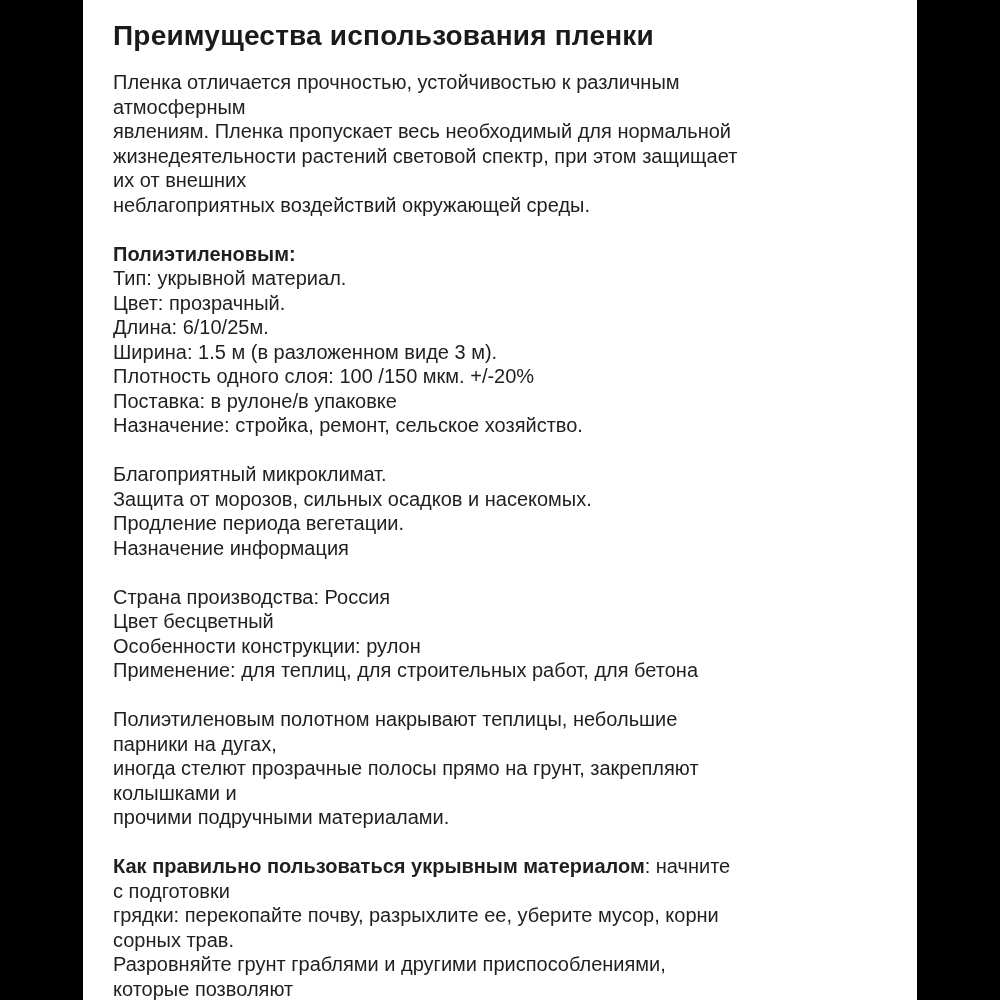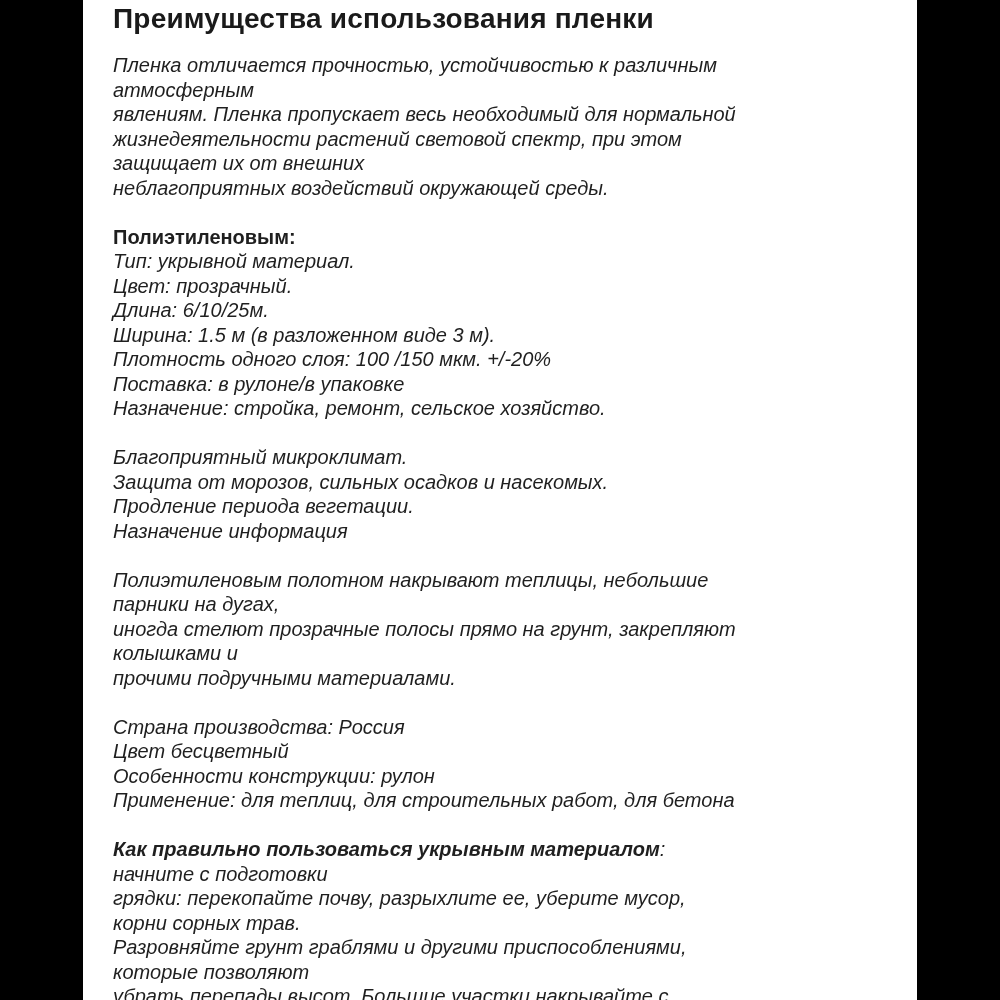--- a/index.html
+++ b/index.html
@@ -24,38 +24,37 @@
   }
   .side-bar.left  { left: 0; }
   .side-bar.right { right: 0; }
   .content {
     position: absolute;
     top: 0;
     bottom: 0;
     left: 83px;
     width: 680px;
     box-sizing: border-box;
-    padding: 2px 22px 0 30px;
+    padding: 19px 22px 0 30px;
     background: #ffffff;
     color: #1f1f1f;
     font-size: 20px;
     line-height: 24.5px;
   }
   .doc-title {
     margin: 0 0 17px 0;
     font-size: 28px;
     line-height: 34px;
     font-weight: bold;
     color: #1a1a1a;
     letter-spacing: 0.2px;
   }
   .para {
     margin: 0 0 24.5px 0;
     white-space: pre-line;
-    font-style: italic;
   }
   .block {
     margin: 0 0 24.5px 0;
   }
   .block .hd {
     font-weight: bold;
   }
   .block .para {
     margin: 0;
   }
@@ -90,28 +89,28 @@
 Назначение: стройка, ремонт, сельское хозяйство.</div>
     </div>
 
     <div class="block">
       <div class="para">Благоприятный микроклимат.
 Защита от морозов, сильных осадков и насекомых.
 Продление периода вегетации.
 Назначение информация</div>
     </div>
 
-    <p class="para">Полиэтиленовым полотном накрывают теплицы, небольшие парники на дугах,
-иногда стелют прозрачные полосы прямо на грунт, закрепляют колышками и
-прочими подручными материалами.</p>
-
     <p class="para">Страна производства: Россия
 Цвет бесцветный
 Особенности конструкции: рулон
 Применение: для теплиц, для строительных работ, для бетона</p>
+
+    <p class="para">Полиэтиленовым полотном накрывают теплицы, небольшие парники на дугах,
+иногда стелют прозрачные полосы прямо на грунт, закрепляют колышками и
+прочими подручными материалами.</p>
 
     <p class="para"><span class="bold-lead">Как правильно пользоваться укрывным материалом</span><span>: начните с подготовки
 грядки: перекопайте почву, разрыхлите ее, уберите мусор, корни сорных трав.
 Разровняйте грунт граблями и другими приспособлениями, которые позволяют
 убрать перепады высот. Большие участки накрывайте с нахлестом до 20 см.
 Для фиксации используйте колышки. В местах высадки рассады сделайте
 крестообразные надрезы. Расширьте отверстие, заверните уголки. В лунку
 посадите растение и верните уголки обратно.</span></p>
   </div>
 </div>

